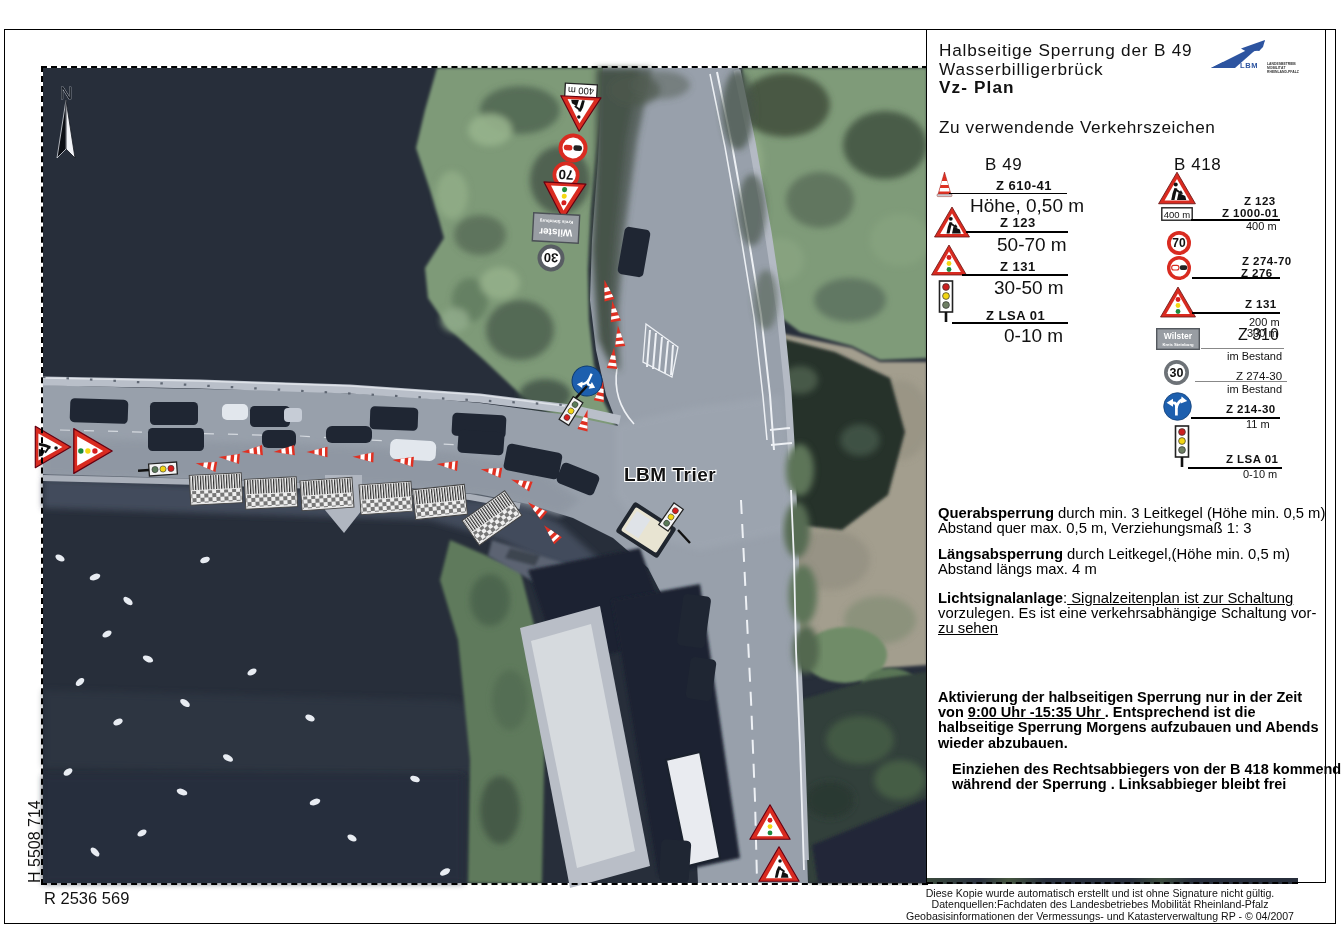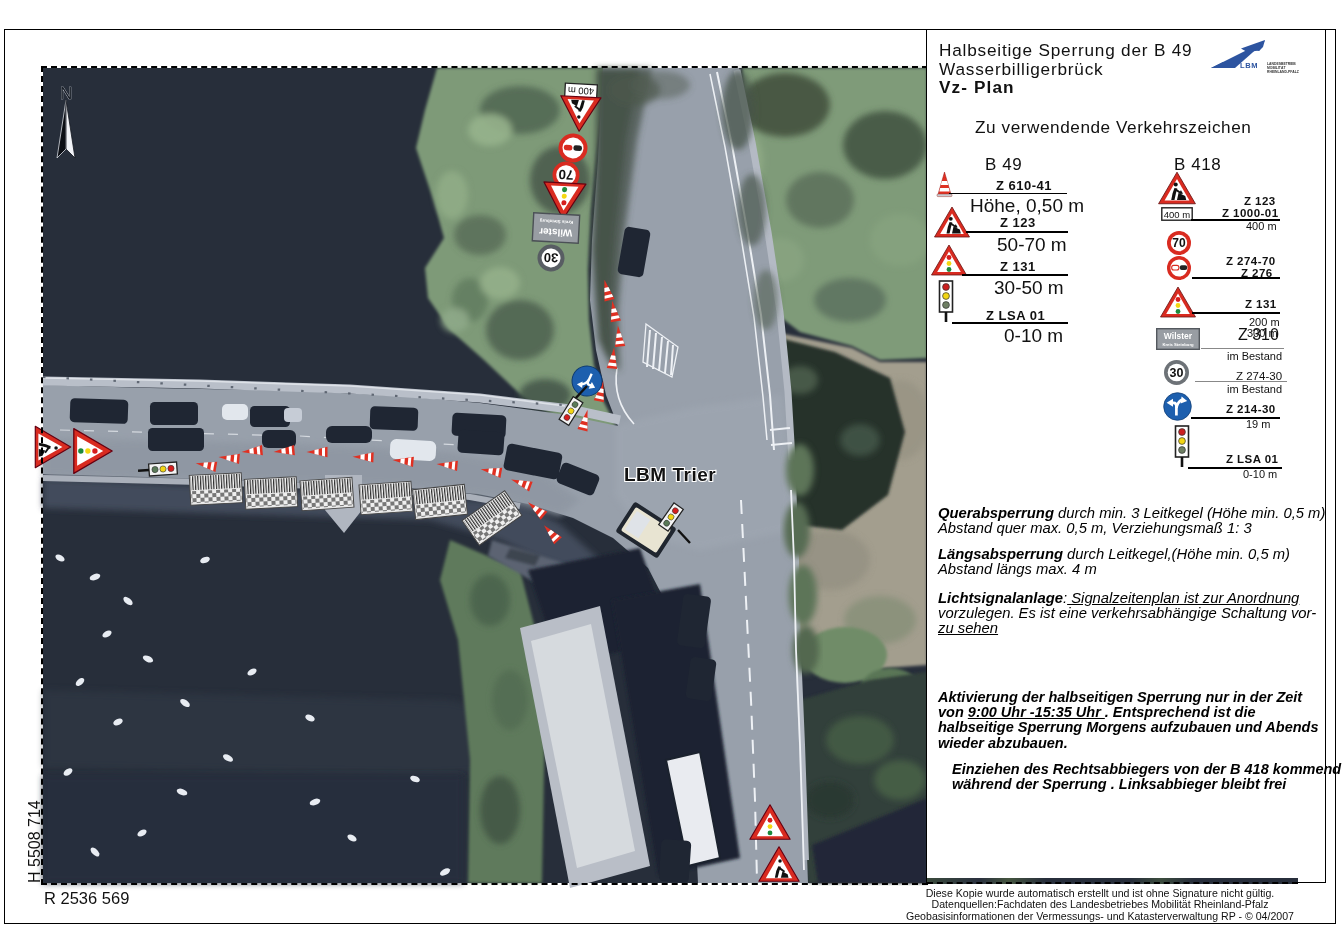--- a/index.html
+++ b/index.html
@@ -2,21 +2,21 @@
 <html><head><meta charset="utf-8">
 <style>
 html,body{margin:0;padding:0;background:#fff;}
 body{width:1342px;height:949px;position:relative;font-family:"Liberation Sans",sans-serif;overflow:hidden;}
 .abs{position:absolute;}
 .zl{position:absolute;font-weight:bold;font-size:13px;letter-spacing:0.5px;color:#111;white-space:nowrap;}
 .zlb{position:absolute;font-weight:bold;font-size:11.5px;letter-spacing:0.45px;color:#111;white-space:nowrap;}
 .znb{position:absolute;font-size:11px;color:#111;white-space:nowrap;}
 .zn{position:absolute;font-size:19px;color:#111;white-space:nowrap;}
 .hl{position:absolute;background:#000;height:1.8px;}
-.par{position:absolute;left:12px;width:392px;font-size:14.8px;line-height:15.2px;color:#000;font-style:italic;}
+.par{position:absolute;left:12px;width:392px;font-size:14.8px;line-height:15.2px;color:#000;}
 </style></head>
 <body>
 
 <div class="abs" style="left:4px;top:29px;width:1330px;height:893px;border:1.6px solid #000;"></div>
 
 <div id="mapholder" class="abs" style="left:43px;top:68px;width:884px;height:815px;z-index:2;">
 <svg width="884" height="815" viewBox="43 68 884 815" style="overflow:visible">
 <defs>
  <pattern id="hatchV" width="2.6" height="10" patternUnits="userSpaceOnUse">
   <rect width="2.6" height="10" fill="#f4f4f4"></rect>
@@ -375,21 +375,21 @@
   <polygon points="5,33 42,14.5 50,14.5 29,33" fill="#2d54a0"></polygon>
   <polygon points="5,33 29,33 17,27" fill="#2d54a0"></polygon>
   <polygon points="35,13.5 59,5 53.5,15.5 41,17" fill="#2d54a0"></polygon>
   <polygon points="48,14 56,8 59,5 57,12 53,16" fill="#2d54a0"></polygon>
   <text x="34" y="33" font-size="7.5" font-weight="bold" fill="#2d54a0" font-family="Liberation Sans" letter-spacing="0.6">LBM</text>
   <text x="61" y="30" font-size="3.4" font-weight="bold" fill="#333" font-family="Liberation Sans">LANDESBETRIEB</text>
   <text x="61" y="33.8" font-size="3.4" font-weight="bold" fill="#333" font-family="Liberation Sans">MOBILITÄT</text>
   <text x="61" y="37.6" font-size="3.4" font-weight="bold" fill="#333" font-family="Liberation Sans">RHEINLAND-PFALZ</text>
  </svg>
 
- <div class="abs" style="left:13px;top:88px;font-size:17.2px;letter-spacing:0.55px;color:#111;margin-left:36px;">Zu verwendende Verkehrszeichen</div>
+ <div class="abs" style="left:13px;top:88px;font-size:17.2px;letter-spacing:0.55px;color:#111;">Zu verwendende Verkehrszeichen</div>
 
  <div class="abs" style="left:59px;top:126px;font-size:17px;letter-spacing:0.6px;color:#111;">B 49</div>
 
  <div class="abs" style="left:248px;top:126px;font-size:17px;letter-spacing:0.6px;color:#111;">B 418</div>
 
  <svg class="abs" style="left:9px;top:142px;" width="19" height="27" viewBox="0 0 19 27">
   <polygon points="9.5,1 16,23.5 3,23.5" fill="#e03122" stroke="#911" stroke-width="0.5"></polygon>
   <polygon points="6.8,10 12.2,10 13.2,14 5.8,14" fill="#fff"></polygon>
   <polygon points="5.2,17 13.8,17 14.7,20.5 4.3,20.5" fill="#fff"></polygon>
   <rect x="2" y="23" width="15" height="2.6" rx="1" fill="#c9ccd1"></rect>
@@ -464,21 +464,21 @@
   <text x="13" y="17.4" font-size="12" font-weight="bold" fill="#111" text-anchor="middle" font-family="Liberation Sans">70</text>
  </svg>
 
  <svg class="abs" style="left:240px;top:226px;" width="26" height="26" viewBox="0 0 26 26">
   <circle cx="13" cy="13" r="12" fill="#d92b20"></circle>
   <circle cx="13" cy="13" r="8.6" fill="#fff"></circle>
   <rect x="5.7" y="10.4" width="7.2" height="4.6" rx="2" fill="#fff" stroke="#d92b20" stroke-width="1.1"></rect>
   <rect x="13.8" y="10.3" width="7.4" height="4.6" rx="2" fill="#222"></rect>
  </svg>
 
- <div class="zlb" style="left:300px;top:225.5px;">Z  274-70</div>
+ <div class="zlb" style="left:316px;top:225.5px;">Z  274-70</div>
  <div class="zlb" style="left:315px;top:237.5px;">Z  276</div>
  <div class="hl" style="left:266px;top:248.4px;width:88px;"></div>
  <div class="znb" style="left:321px;top:250px;margin-top:48px;">300 m</div>
 
  <svg class="abs" style="left:233px;top:257px;" width="38" height="33" viewBox="0 0 38 33">
   <path d="M19 1 L36.5 31 L1.5 31 Z" fill="#d92b20" stroke="#611" stroke-width="0.8" stroke-linejoin="round"></path>
   <path d="M19 7.5 L30.8 28 L7.2 28 Z" fill="#fff"></path>
   <circle cx="19" cy="13.5" r="2.4" fill="#d61d1d"></circle>
   <circle cx="19" cy="19.5" r="2.4" fill="#f4d812"></circle>
   <circle cx="19" cy="25.5" r="2.4" fill="#1d8a3c"></circle>
@@ -511,39 +511,39 @@
  <svg class="abs" style="left:237px;top:363px;" width="29" height="29" viewBox="0 0 29 29">
   <circle cx="14.5" cy="14.5" r="13.8" fill="#1d5fae" stroke="#123f77" stroke-width="0.8"></circle>
   <path d="M13.4 23.5 L13.4 14 Q13.4 10.8 10.6 10.8 L9.2 10.8" fill="none" stroke="#fff" stroke-width="2.7"></path>
   <polygon points="10,6.8 3.6,10.8 10,14.8" fill="#fff"></polygon>
   <path d="M13.4 16 Q14.4 10 19 7.6" fill="none" stroke="#fff" stroke-width="2.7"></path>
   <polygon points="18.6,4.6 24.2,9 17.6,11.6" fill="#fff"></polygon>
  </svg>
 
  <div class="zlb" style="left:300px;top:374px;">Z  214-30</div>
  <div class="hl" style="left:265px;top:388px;width:89px;"></div>
- <div class="znb" style="left:320px;top:389px;">19 m</div>
+ <div class="znb" style="left:320px;top:389px;">11 m</div>
 
  <svg class="abs" style="left:246px;top:396px;" width="20" height="44" viewBox="0 0 20 44">
   <rect x="3.5" y="1" width="13" height="31" fill="#fff" stroke="#222" stroke-width="1.6"></rect>
   <circle cx="10" cy="7" r="3.4" fill="#cc1f1f" stroke="#333" stroke-width="0.7"></circle>
   <circle cx="10" cy="16" r="3.4" fill="#f2d513" stroke="#333" stroke-width="0.7"></circle>
   <circle cx="10" cy="25" r="3.4" fill="#6e7f63" stroke="#333" stroke-width="0.7"></circle>
   <rect x="8.7" y="32" width="2.6" height="10" fill="#111"></rect>
  </svg>
 
  <div class="zlb" style="left:300px;top:424px;">Z  LSA 01</div>
  <div class="hl" style="left:262px;top:438px;width:94px;"></div>
  <div class="znb" style="left:317px;top:439px;">0-10 m</div>
 
  <div class="par" style="top:477px;"><b>Querabsperrung</b> durch min. 3 Leitkegel (Höhe min. 0,5 m) Abstand quer max. 0,5 m, Verziehungsmaß 1: 3</div>
 
  <div class="par" style="top:518px;"><b>Längsabsperrung</b> durch Leitkegel,(Höhe min. 0,5 m) Abstand längs max. 4 m</div>
 
- <div class="par" style="top:562px;"><b>Lichtsignalanlage</b>:<u> Signalzeitenplan ist zur  Anordnung </u>vorzulegen. Es ist eine verkehrsabhängige Schaltung vor-<u>zu sehen</u></div>
+ <div class="par" style="top:562px;"><b>Lichtsignalanlage</b>:<u> Signalzeitenplan ist zur  Schaltung </u>vorzulegen. Es ist eine verkehrsabhängige Schaltung vor-<u>zu sehen</u></div>
 
 
  <div class="par" style="top:661px;font-weight:bold;font-size:14.5px;">Aktivierung der halbseitigen Sperrung nur in der Zeit von <u>9:00 Uhr -15:35 Uhr </u>. Entsprechend ist die halbseitige Sperrung Morgens aufzubauen und Abends wieder abzubauen.</div>
 
  <div class="par" style="top:733px;font-weight:bold;font-size:14.5px;width:400px;margin-left:14px;">Einziehen des Rechtsabbiegers von der B 418 kommend während der Sperrung . Linksabbieger bleibt frei</div>
 </div>
 
 <div class="abs" style="left:890px;top:888px;width:420px;text-align:center;font-size:10.6px;line-height:11.4px;color:#111;z-index:8;">Diese Kopie wurde automatisch erstellt und ist ohne Signature nicht gültig.<br>Datenquellen:Fachdaten des Landesbetriebes Mobilität Rheinland-Pfalz<br>Geobasisinformationen der Vermessungs- und Katasterverwaltung RP - © 04/2007</div>
 
 <div class="abs" style="left:44px;top:889px;font-size:16.5px;color:#111;z-index:8;">R 2536 569</div>

